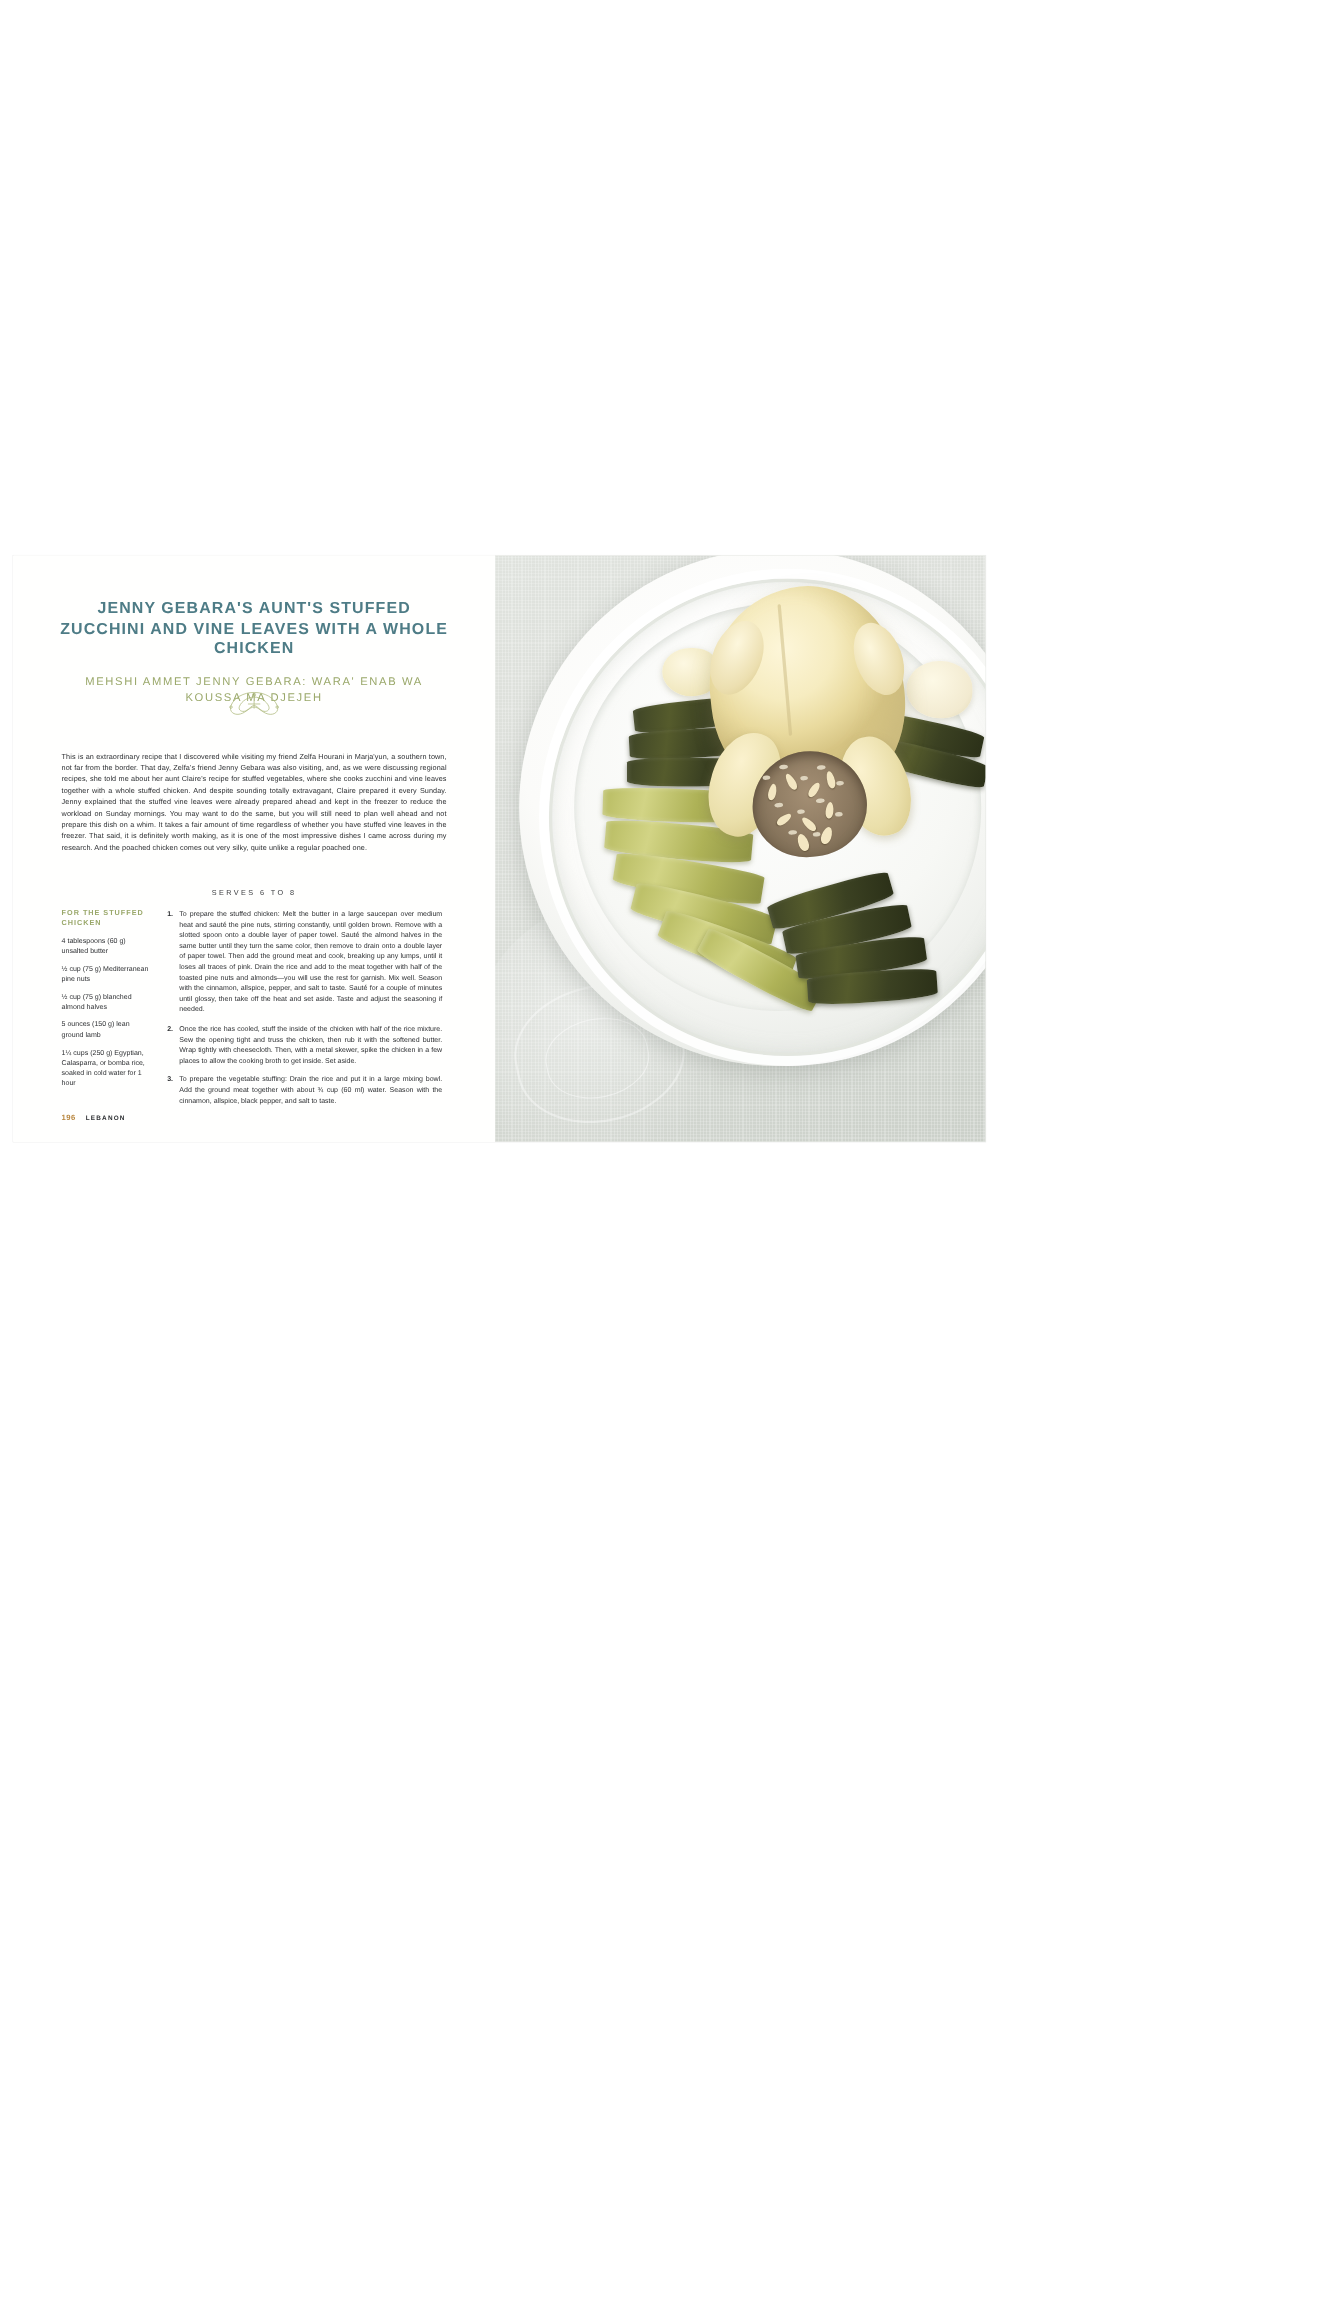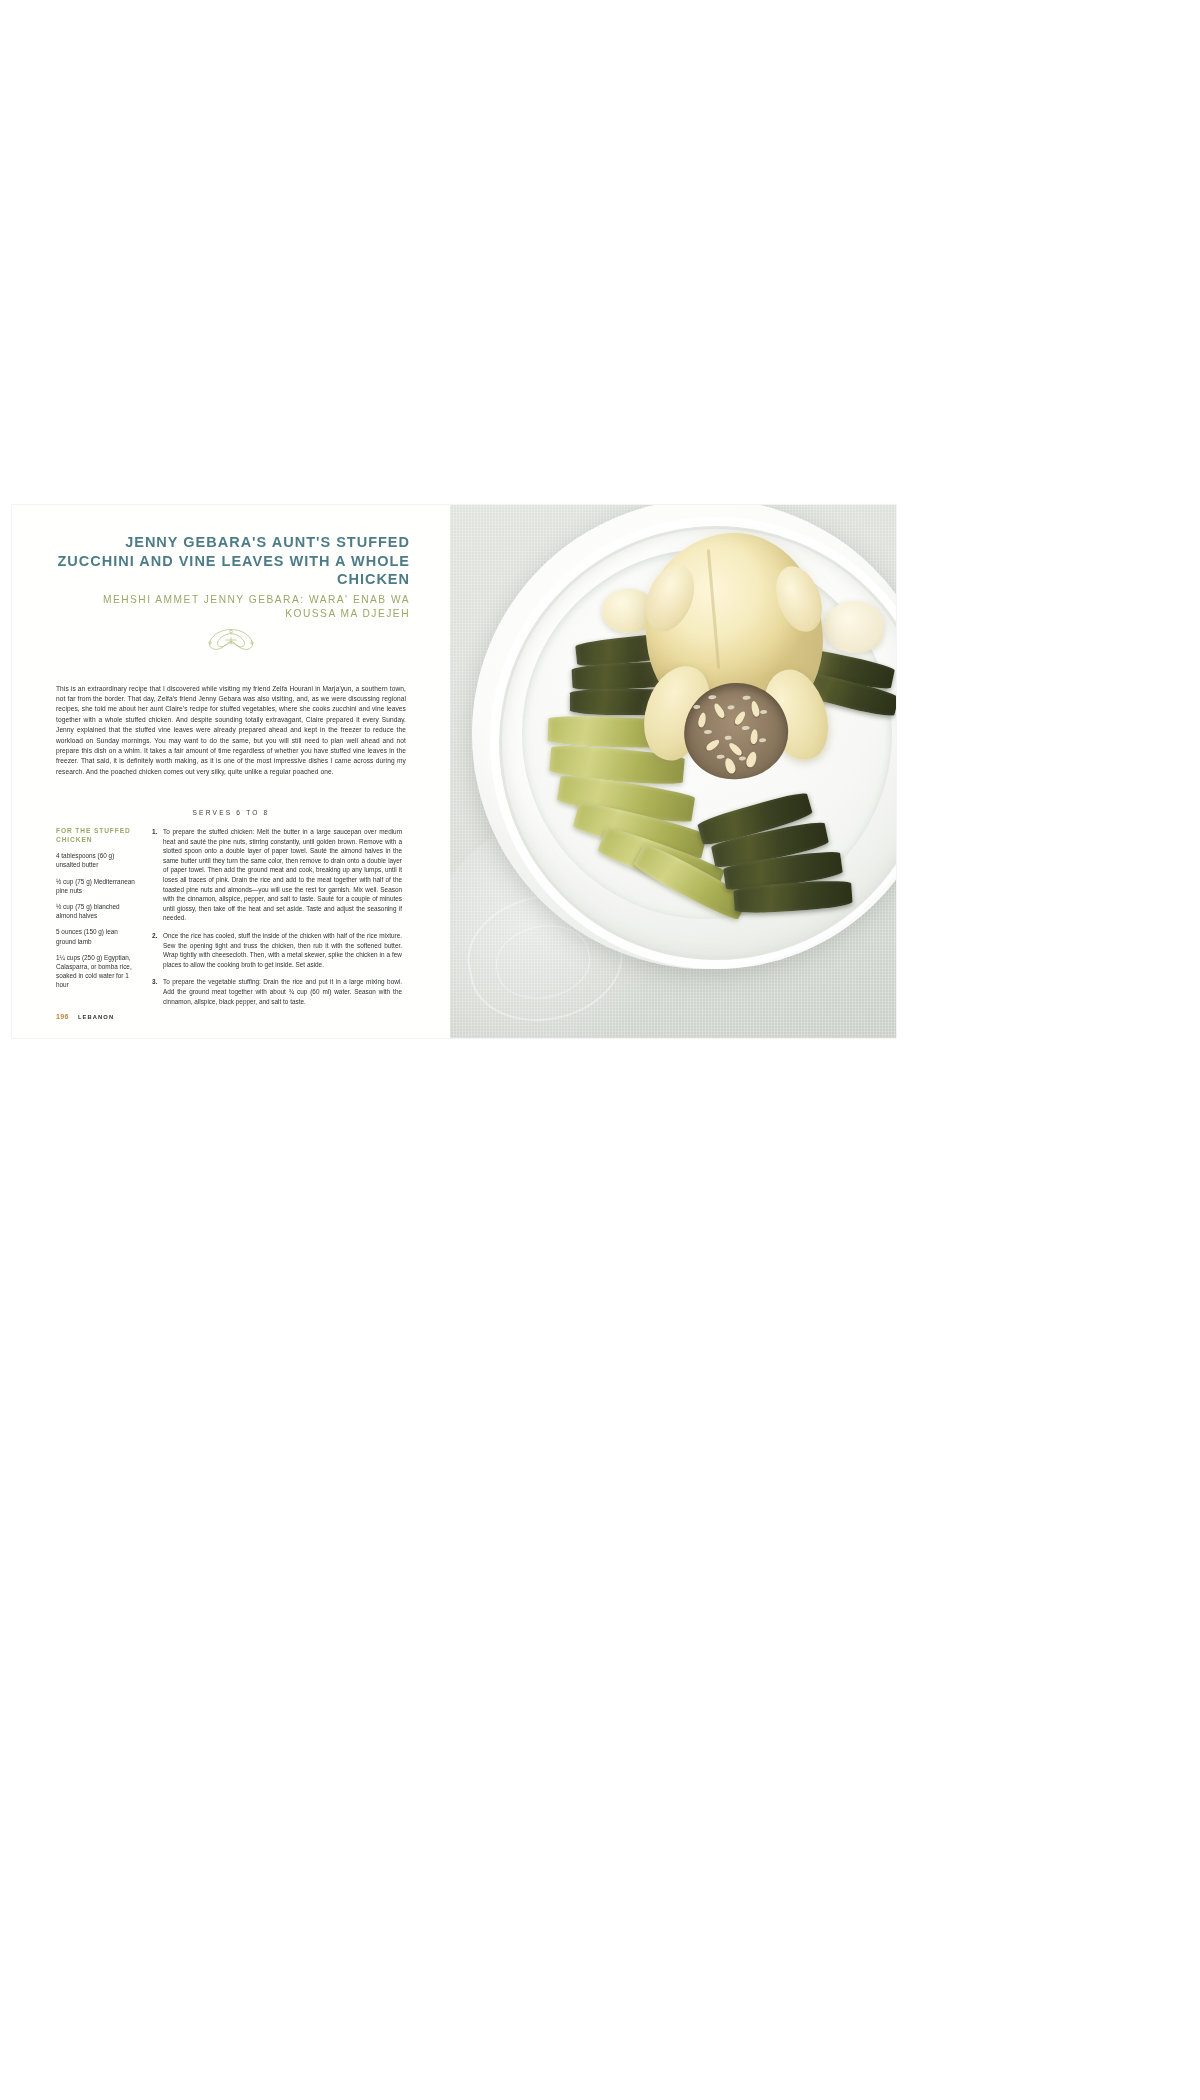--- a/index.html
+++ b/index.html
@@ -33,36 +33,36 @@
     width: 438px;
     height: 533px;
     background: #fffffe;
     padding: 0;
     box-sizing: border-box;
   }
 
   .title-block {
     position: absolute;
     left: 40px;
-    top: 28px;
+    top: 39px;
     width: 358px;
-    text-align: right;
+    text-align: center;
   }
   .recipe-title {
     font-family: "Liberation Sans", sans-serif;
     font-size: 14.5px;
     line-height: 18.5px;
     letter-spacing: 1.0px;
     color: #4e7c86;
     font-weight: bold;
     text-transform: uppercase;
     margin: 0;
   }
   .recipe-subtitle {
-    margin: 4px 0 0 0;
+    margin: 14px 0 0 0;
     font-size: 10.2px;
     line-height: 14px;
     letter-spacing: 1.5px;
     color: #9aa86a;
     text-transform: uppercase;
     font-weight: normal;
   }
 
   .ornament {
     position: absolute;

